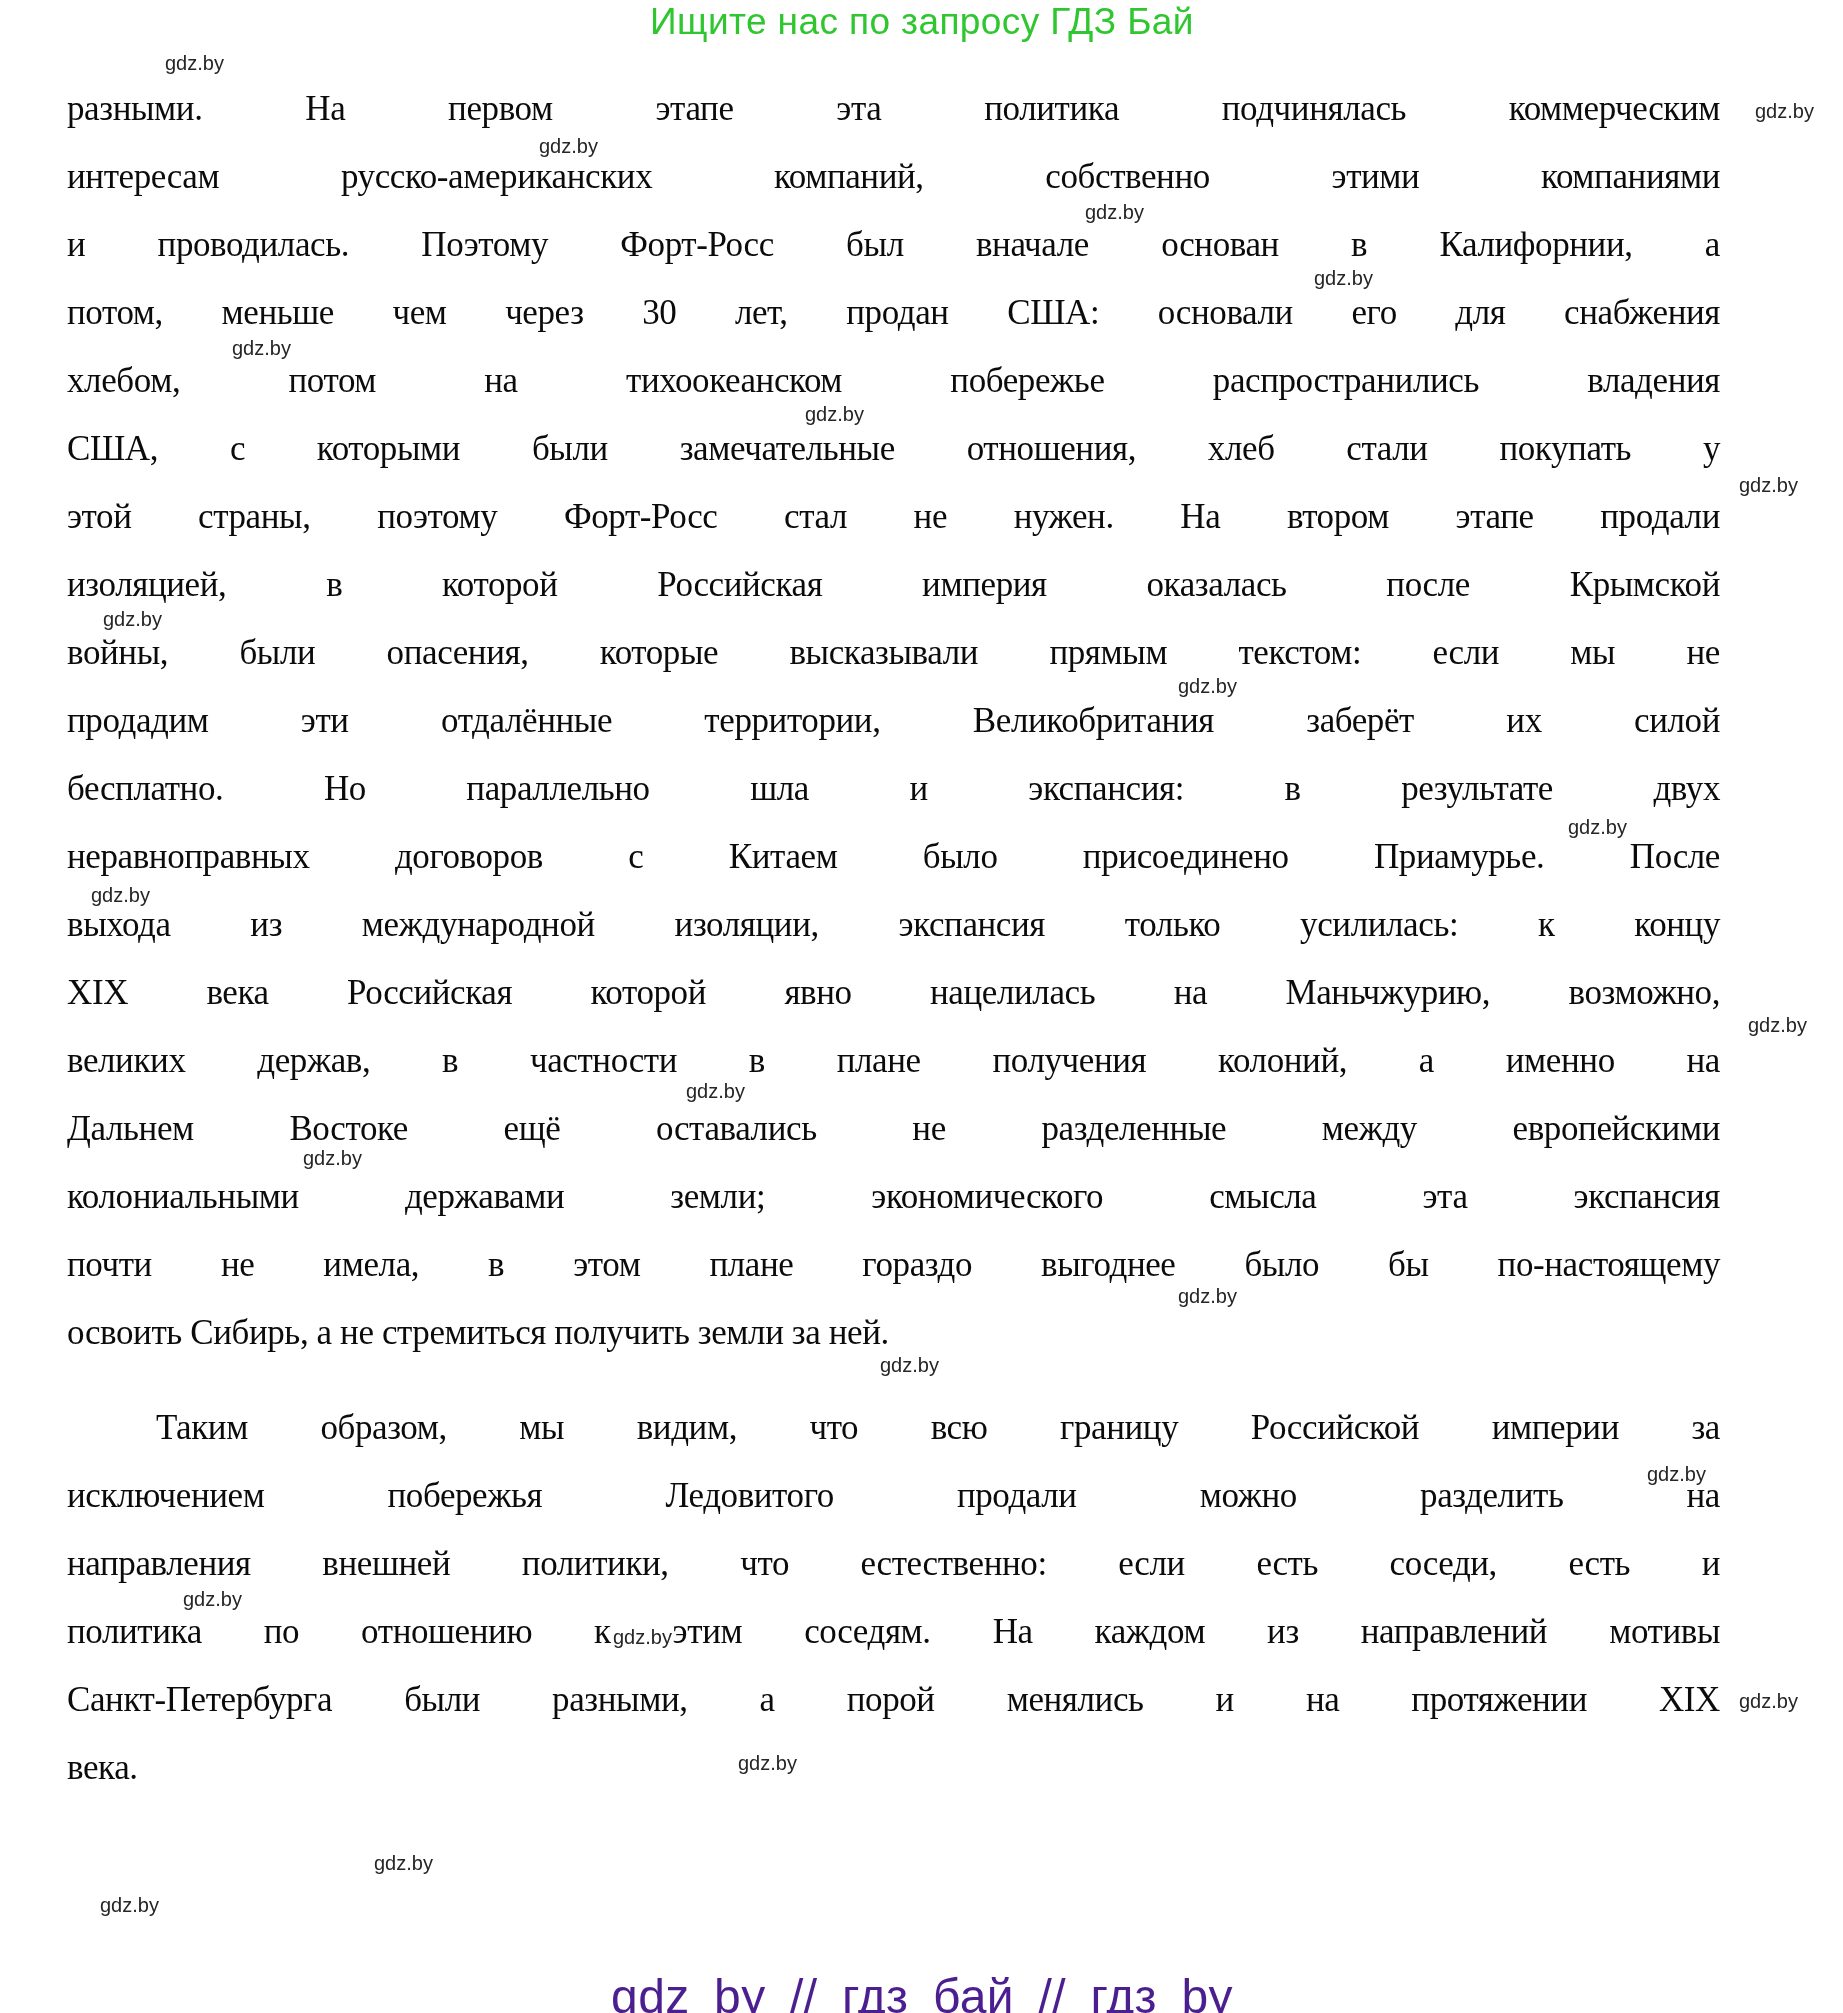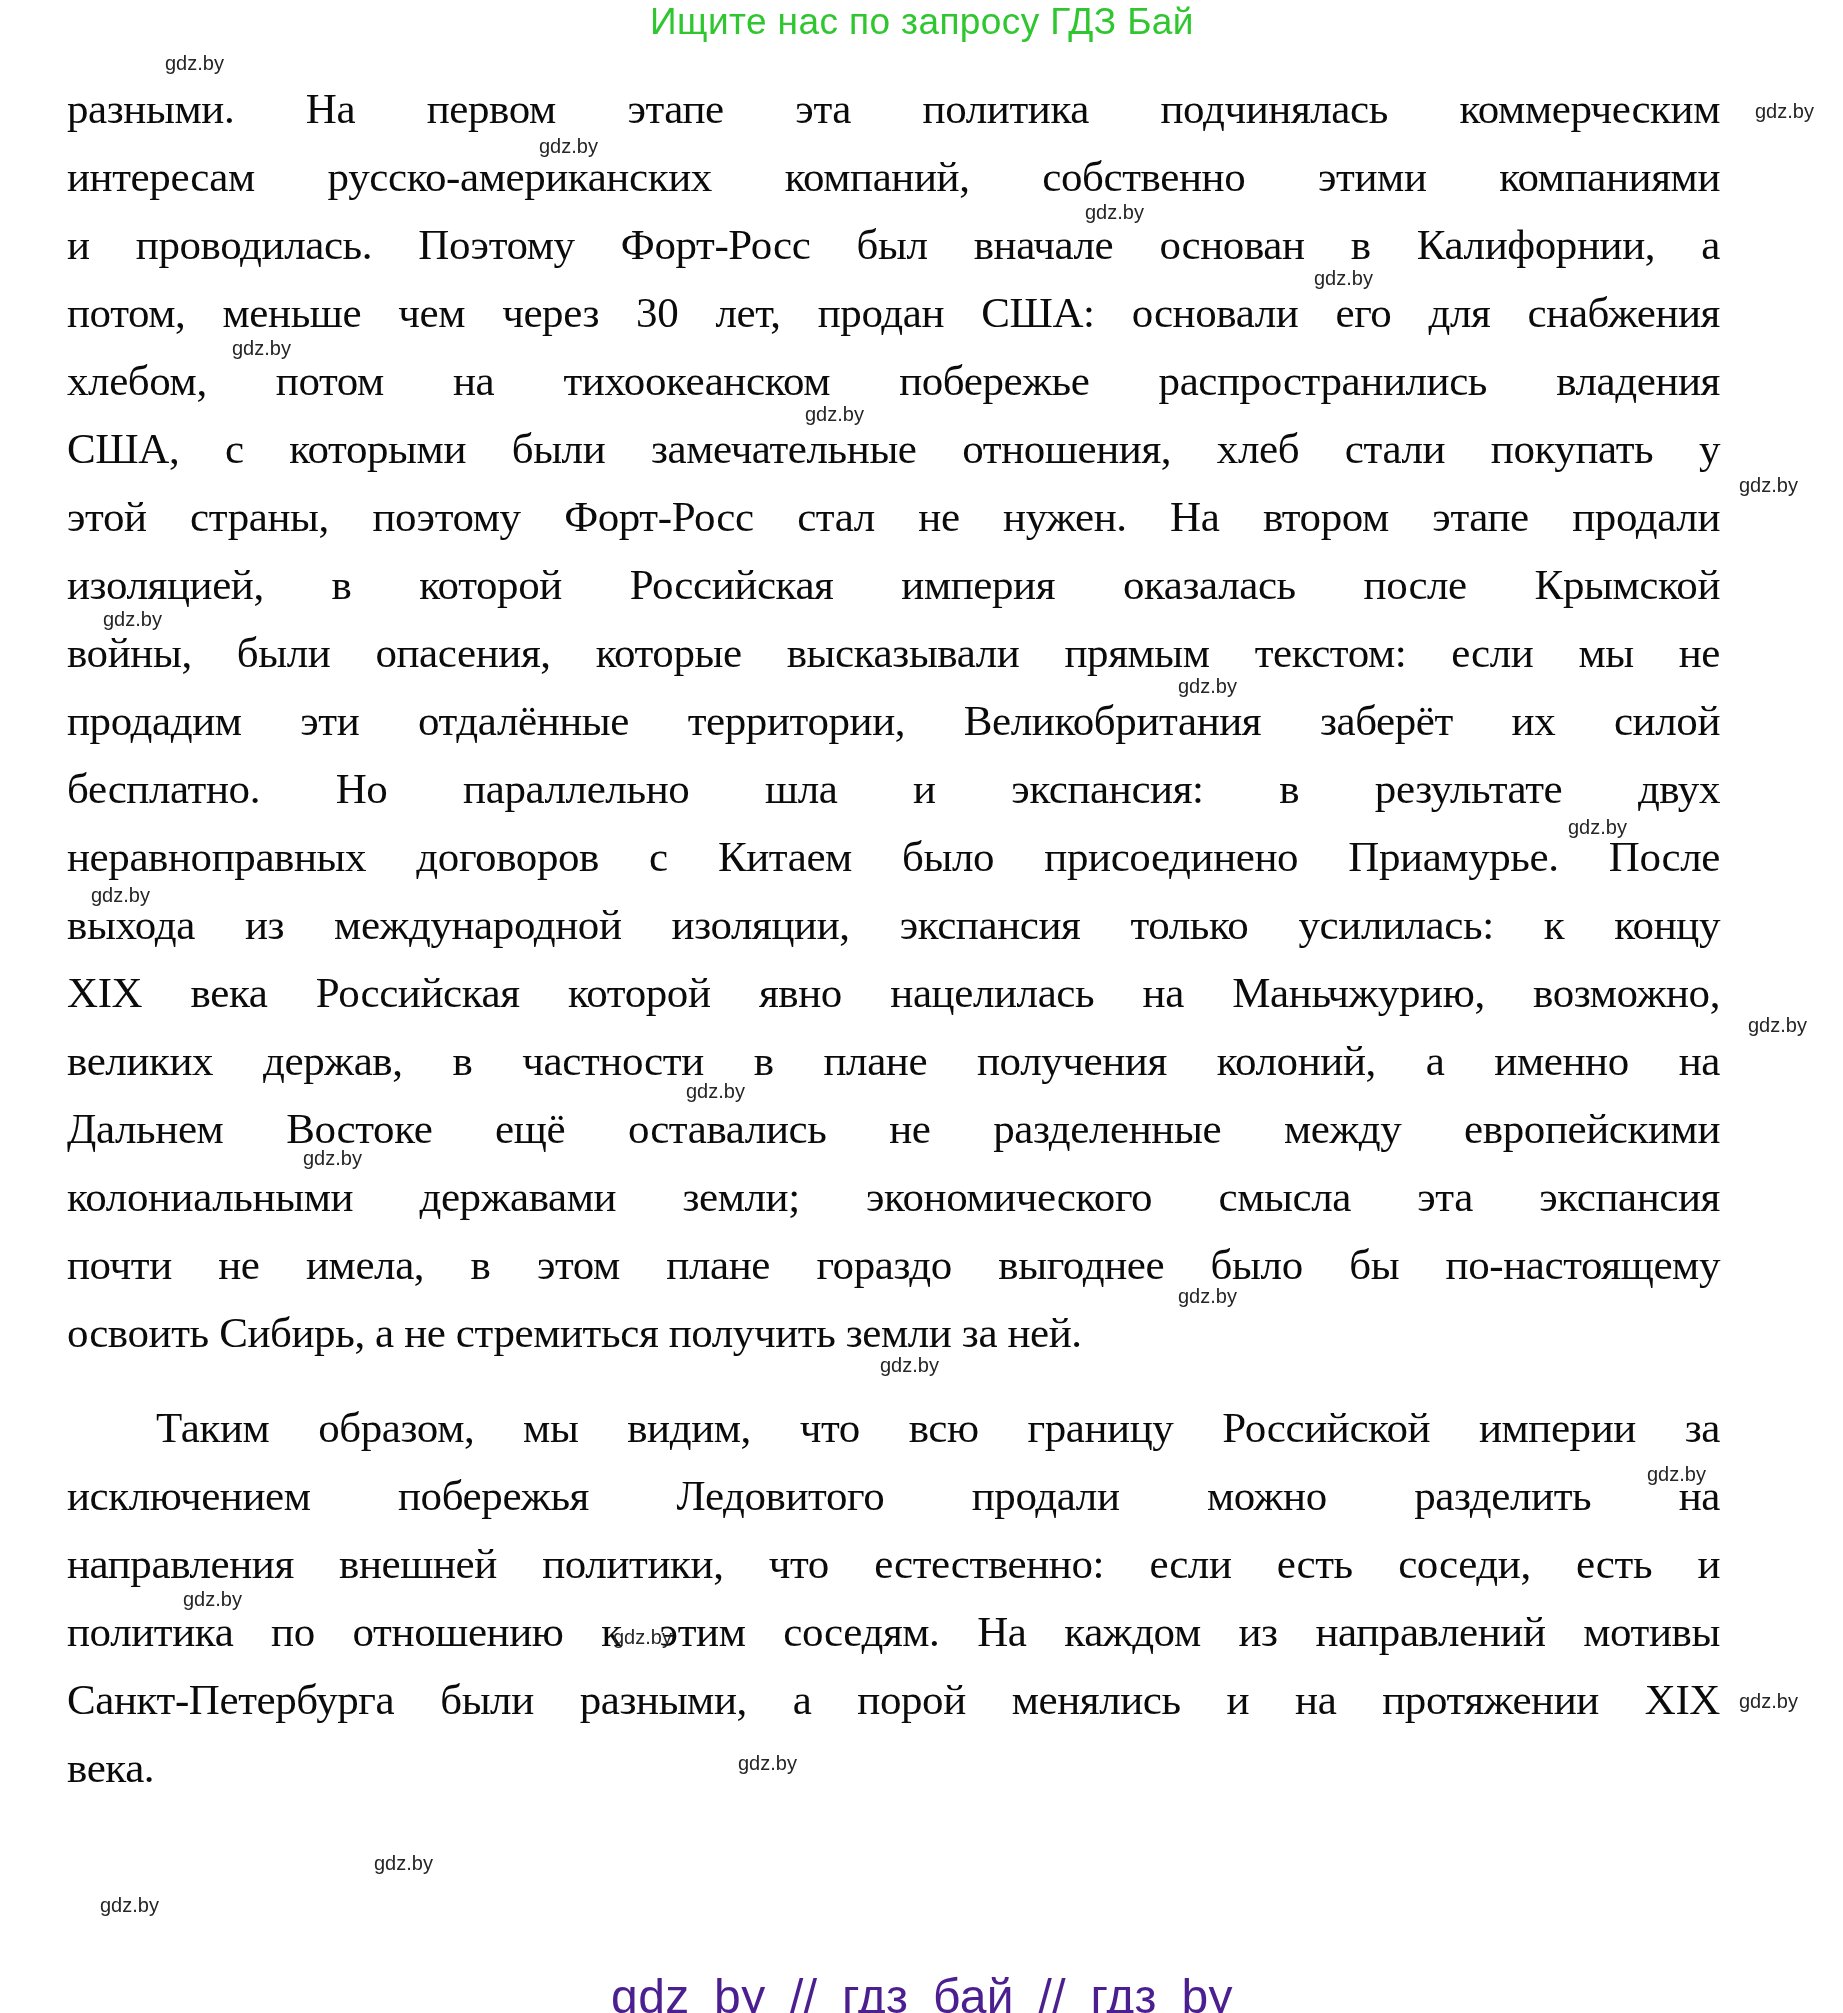--- a/index.html
+++ b/index.html
@@ -19,21 +19,21 @@
     position: absolute; top: 0.9px; left: 0; width: 100%;
     text-align: center;
     font-family: "Liberation Sans", sans-serif;
     font-size: 37px; font-weight: 400;
     letter-spacing: 0.4px;
   }
   
   .doc-text {
     position: absolute; left: 67px; top: 75px; width: 1653px;
     font-family: "Liberation Serif", serif;
-    font-size: 43px; color: #0b0b0b;
+    font-size: 35px; color: #0b0b0b;
     letter-spacing: -0.4px;
   }
   .para { margin: 0; }
   .para.indent { margin-top: 27px; }
   .para.indent .line:first-child { text-indent: 89px; }
   .line {
     height: 68px; line-height: 68px;
     text-align: justify; text-align-last: justify;
     overflow: visible; white-space: normal;
   }

